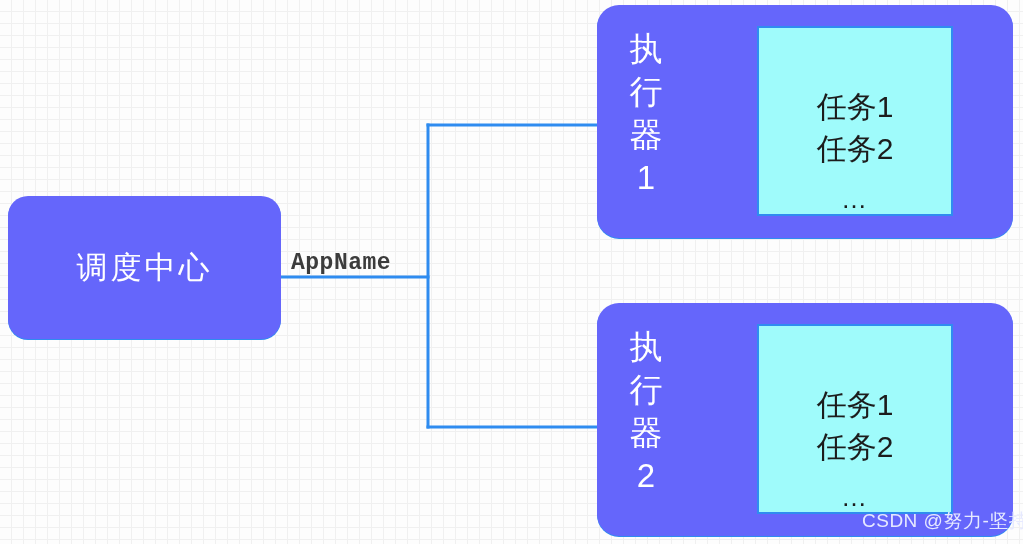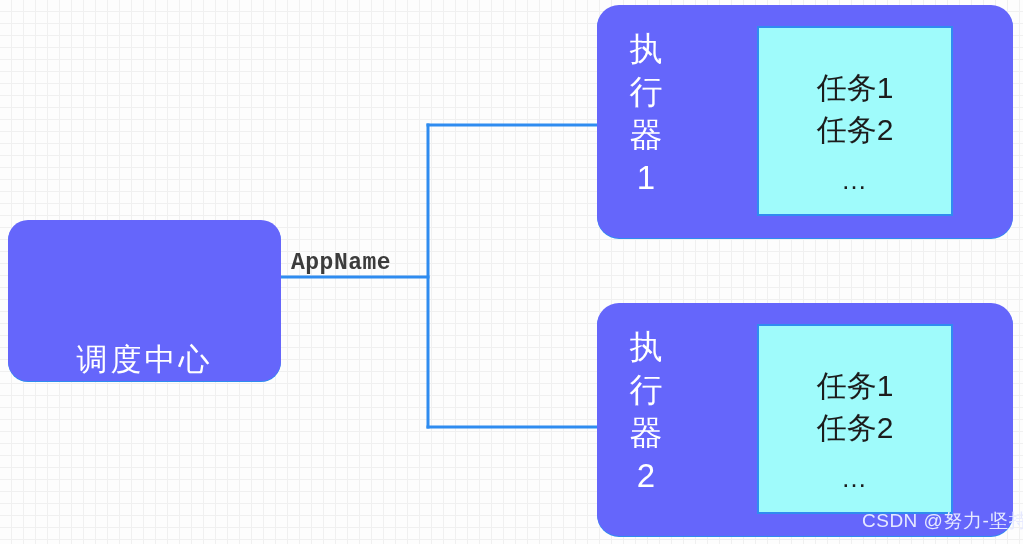--- a/index.html
+++ b/index.html
@@ -51,26 +51,25 @@
     background-color: #6566fb;
     border-radius: 22px;
     box-shadow: 0 1px 0 0 #2f8cf0;
   }
 
   
   #scheduler-box {
     left: 8px;
     top: 196px;
     width: 273px;
-    height: 161px;
+    height: 143px;
     border-radius: 20px;
     display: flex;
-    align-items: flex-end;
+    align-items: center;
     justify-content: center;
-    margin-top: 24px;
   }
 
   .scheduler-label {
     color: #ffffff;
     font-size: 31px;
     letter-spacing: 3px;
     font-weight: 400;
     white-space: nowrap;
   }
 
@@ -106,21 +105,21 @@
   .task-panel {
     margin-left: 80px;
     margin-top: 21px;
     width: 196px;
     height: 190px;
     background-color: #9ffbfb;
     border: 2px solid #2f8cf0;
     display: flex;
     flex-direction: column;
     align-items: center;
-    justify-content: center;
+    justify-content: flex-end;
     padding-top: 20px;
   }
 
   .task-item {
     color: #1c1c1c;
     font-size: 30px;
     line-height: 42px;
     letter-spacing: 0px;
     white-space: nowrap;
   }

